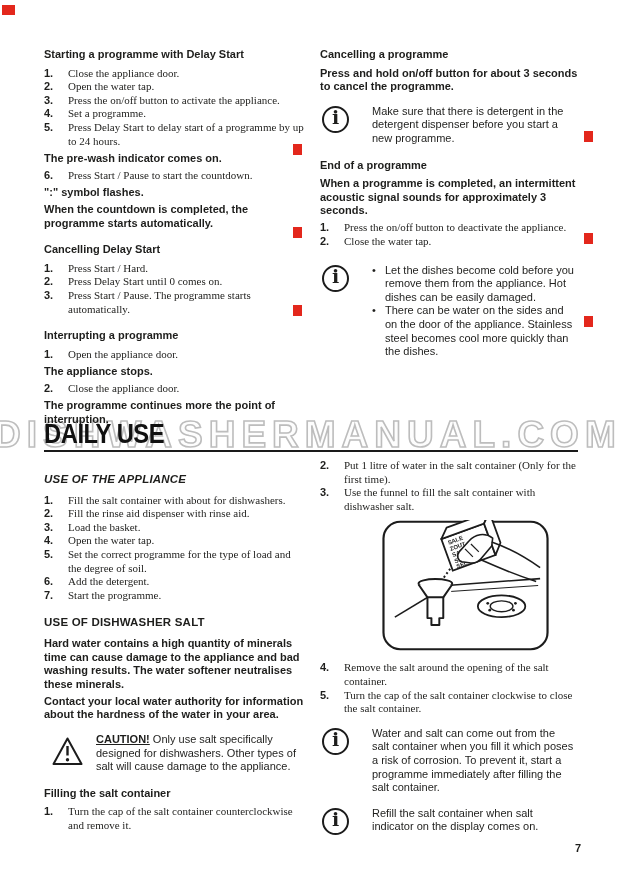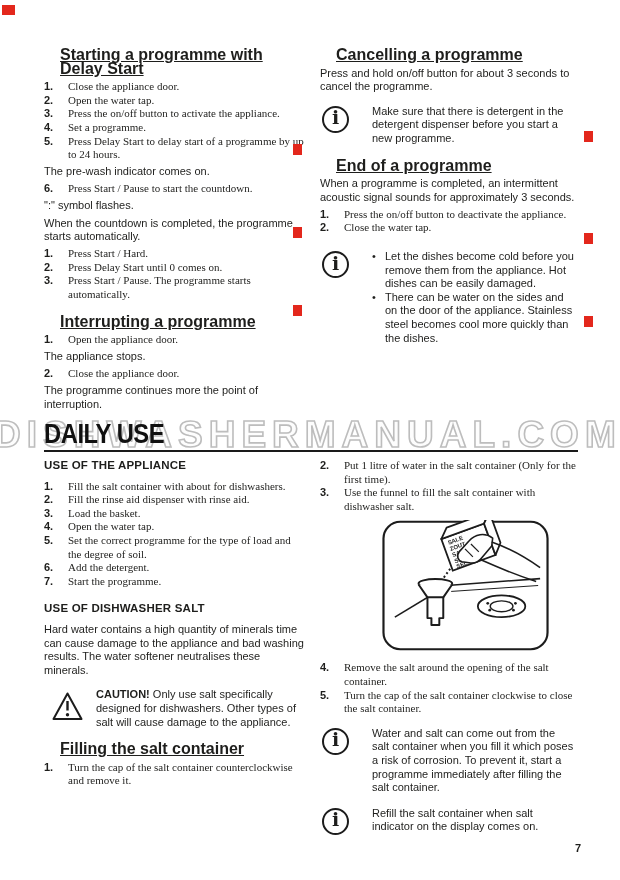--- a/index.html
+++ b/index.html
@@ -7,43 +7,43 @@
     width:620px;height:880px;background:#ffffff;position:relative;overflow:hidden;
     font-family:"Liberation Sans",sans-serif;color:#1e1e1c;
     -webkit-font-smoothing:antialiased;
   }
   .col{position:absolute;width:262px;font-size:11px;line-height:13.6px;z-index:2;}
   .col-tl{left:44px;top:48px;}
   .col-tr{left:320px;top:48px;}
   .col-bl{left:44px;top:459px;}
   .col-br{left:320px;top:459px;}
 
-  .sec-h{font-weight:bold;font-size:16px;margin:13px 16px 5px;text-decoration:underline;}
+  .sec-h{font-weight:bold;font-size:11px;margin:13px 0 5px;}
   .sec-h.first{margin-top:0;}
   .caps-h{font-weight:bold;font-size:11.5px;letter-spacing:.2px;margin:14px 0 7px;}
-  .caps-h.first{margin-top:0;}
+  .caps-h.first{margin-top:14px;font-style:italic;}
 
   .step{display:flex;}
   .step .num{font-weight:bold;width:24px;flex:none;}
   .step .txt{flex:1;font-family:Liberation Serif, serif;}
-  .plain{margin:3.5px 0;}
+  .plain{margin:3.5px 0;font-weight:bold;}
 
   .note{display:flex;margin:11px 0 12px;}
   .note .icon-wrap{width:52px;flex:none;padding-top:1px;}
   .info-circle{
     width:27px;height:27px;border:2px solid #1c1c1c;border-radius:50%;
     margin-left:2px;display:flex;align-items:center;justify-content:center;
     font-family:"DejaVu Serif",serif;font-size:19px;font-weight:bold;line-height:1;
     box-sizing:border-box;padding-bottom:3px;
   }
   .note .body{flex:1;max-width:202px;}
   .b-item{display:flex;}
   .b-item .dot{width:13px;flex:none;}
   .b-item .btxt{flex:1;}
-  .bold{font-weight:bold;}
+  .bold{font-weight:bold;text-decoration:underline;}
 
   
   .watermark{
     position:absolute;top:414px;left:-6px;z-index:1;white-space:nowrap;
     font-weight:bold;font-size:37px;letter-spacing:6px;line-height:1.15;
     color:#fdfdfd;-webkit-text-stroke:1.6px #bdbdbd;
   }
   .daily-title{
     position:absolute;top:421px;left:44px;z-index:3;
     font-weight:bold;font-size:27px;letter-spacing:-.5px;line-height:1;
@@ -99,20 +99,21 @@
       <span class="txt">Press Delay Start to delay start of a programme by up to 24 hours.</span>
     </div>
   <div class="plain">The pre-wash indicator comes on.</div>
   <div class="step">
       <span class="num">6.</span>
       <span class="txt">Press Start / Pause to start the countdown.</span>
     </div>
   <div class="plain">":" symbol flashes.</div>
   <div class="plain">When the countdown is completed, the programme starts automatically.</div>
 
+  <div class="sec-h">Cancelling Delay Start</div>
   <div class="step">
       <span class="num">1.</span>
       <span class="txt">Press Start / Hard.</span>
     </div>
   <div class="step">
       <span class="num">2.</span>
       <span class="txt">Press Delay Start until 0 comes on.</span>
     </div>
   <div class="step">
       <span class="num">3.</span>
@@ -201,20 +202,21 @@
       <span class="num">6.</span>
       <span class="txt">Add the detergent.</span>
     </div>
   <div class="step">
       <span class="num">7.</span>
       <span class="txt">Start the programme.</span>
     </div>
 
   <div class="caps-h">USE OF DISHWASHER SALT</div>
   <div class="plain">Hard water contains a high quantity of minerals time can cause damage to the appliance and bad washing results. The water softener neutralises these minerals.</div>
+  <div class="plain">Contact your local water authority for information about the hardness of the water in your area.</div>
 
   <div class="note">
     <div class="icon-wrap">
       <svg class="warn-tri" width="33" height="31" viewBox="0 0 33 31">
         <polygon points="16.5,2.5 30.5,28 2.5,28" fill="none" stroke="#1c1c1c" stroke-width="2" stroke-linejoin="round"></polygon>
         <line x1="16.5" y1="10" x2="16.5" y2="19.5" stroke="#1c1c1c" stroke-width="2.4"></line>
         <circle cx="16.5" cy="23.8" r="1.7" fill="#1c1c1c"></circle>
       </svg>
     </div>
     <div class="body"><span class="bold">CAUTION!</span><span> Only use salt specifically designed for dishwashers. Other types of salt will cause damage to the appliance.</span></div>

